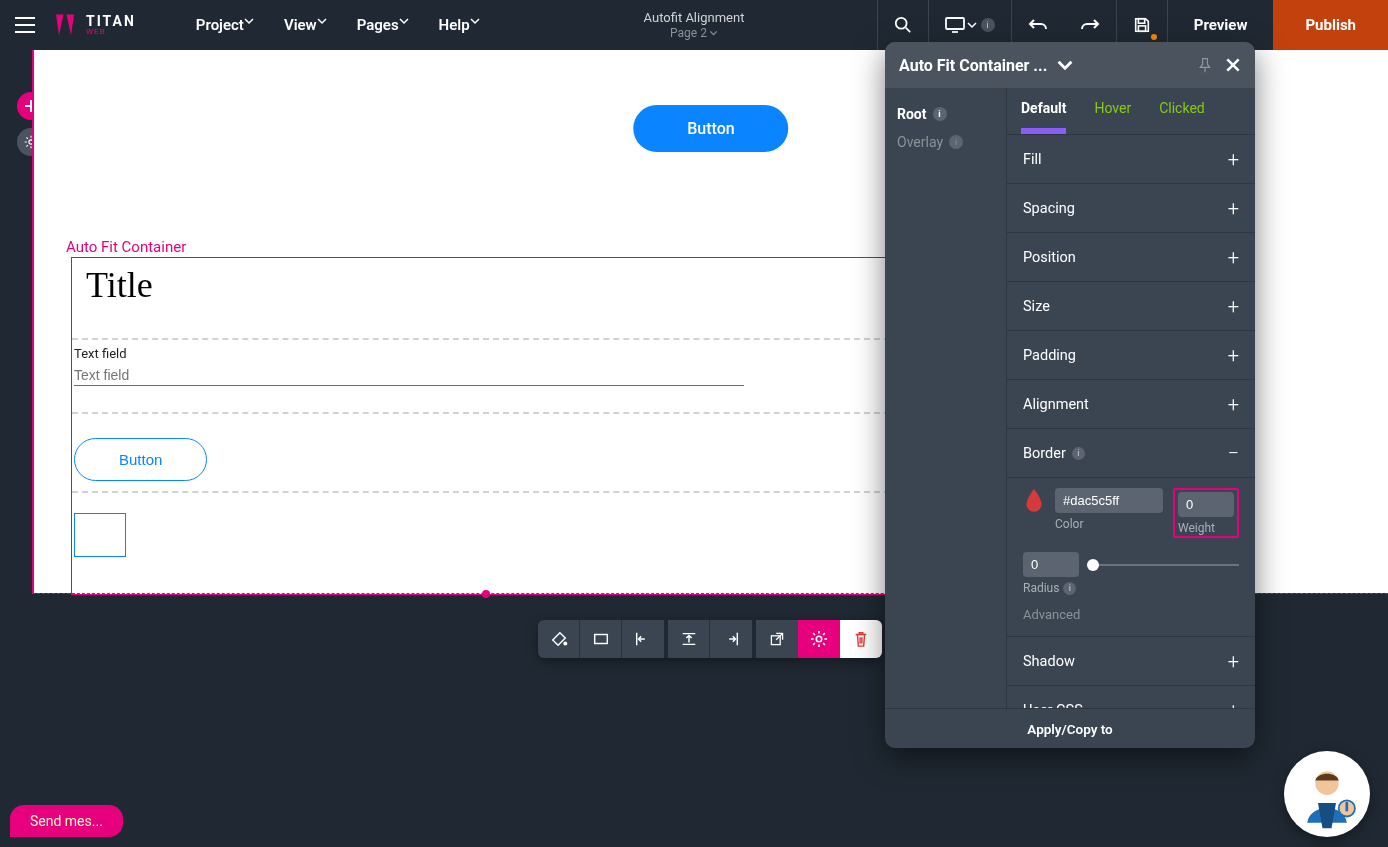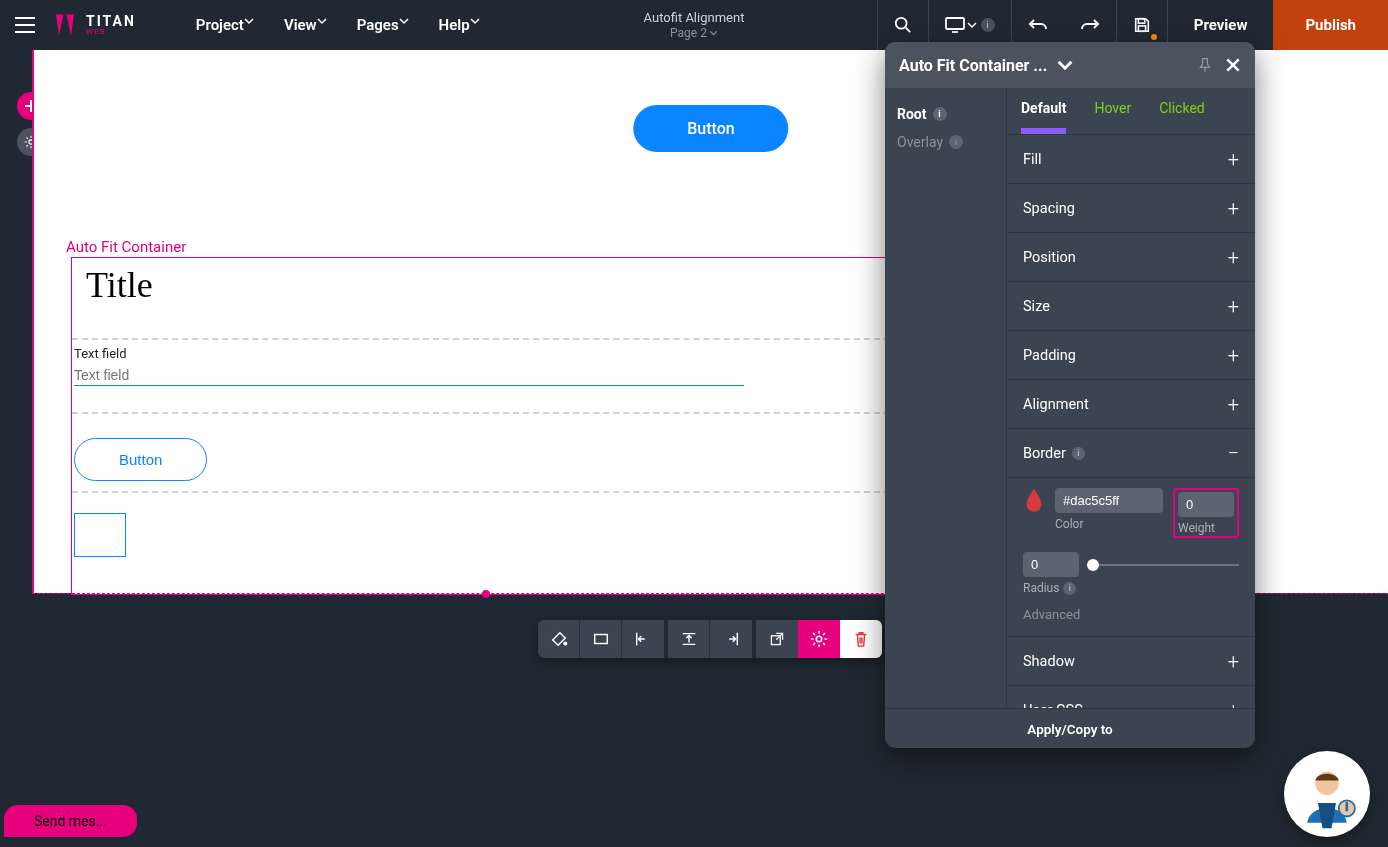--- a/index.html
+++ b/index.html
@@ -125,21 +125,21 @@
   .weight-col { border:2px solid #e6007e; padding:2px 3px 1px; border-radius:2px; margin-left:auto;}
   .border-row2{ margin-top:14px; display:flex; align-items:center; gap:14px;}
   .slider-track{ flex:1; height:2px; background:#6a7380; position:relative;}
   .slider-thumb{position:absolute;left:0;top:50%;transform:translate(-50%,-50%);width:12px;height:12px;border-radius:50%;background:#fff;}
   .radius-lbl{display:flex;align-items:center;gap:4px;font-size:12px;color:#a8afb7;margin-top:4px;}
   .adv-link{color:#8a9199;font-size:13px;margin-top:12px;cursor:pointer;}
 
   .props-foot { height:40px; display:flex; align-items:center; justify-content:center; border-top:1px solid #2f3740; font-size:13.5px; font-weight:600; cursor:pointer;}
 
   
-  .chat-pill { position:absolute; left:4px; bottom:10px; background:#e6007e; color:#000000; font-size:14px; padding:8px 30px; border-radius:14px 14px 14px 0; cursor:pointer;}
+  .chat-pill { position:absolute; left:10px; bottom:10px; background:#e6007e; color:#fef9c3; font-size:14px; padding:8px 20px; border-radius:14px 14px 14px 0; cursor:pointer;}
   .hero-avatar { position:absolute; right:18px; bottom:10px; width:86px;height:86px;border-radius:50%;background:#fff;box-shadow:0 4px 14px rgba(0,0,0,.4); display:flex;align-items:center;justify-content:center; overflow:hidden; cursor:pointer;}
   .hero-avatar svg{width:72px;height:72px;}
 
   ::-webkit-scrollbar{width:0;height:0;}
 </style>
 </head>
 <body>
 
 <div class="topbar">
   <div class="hamburger">

